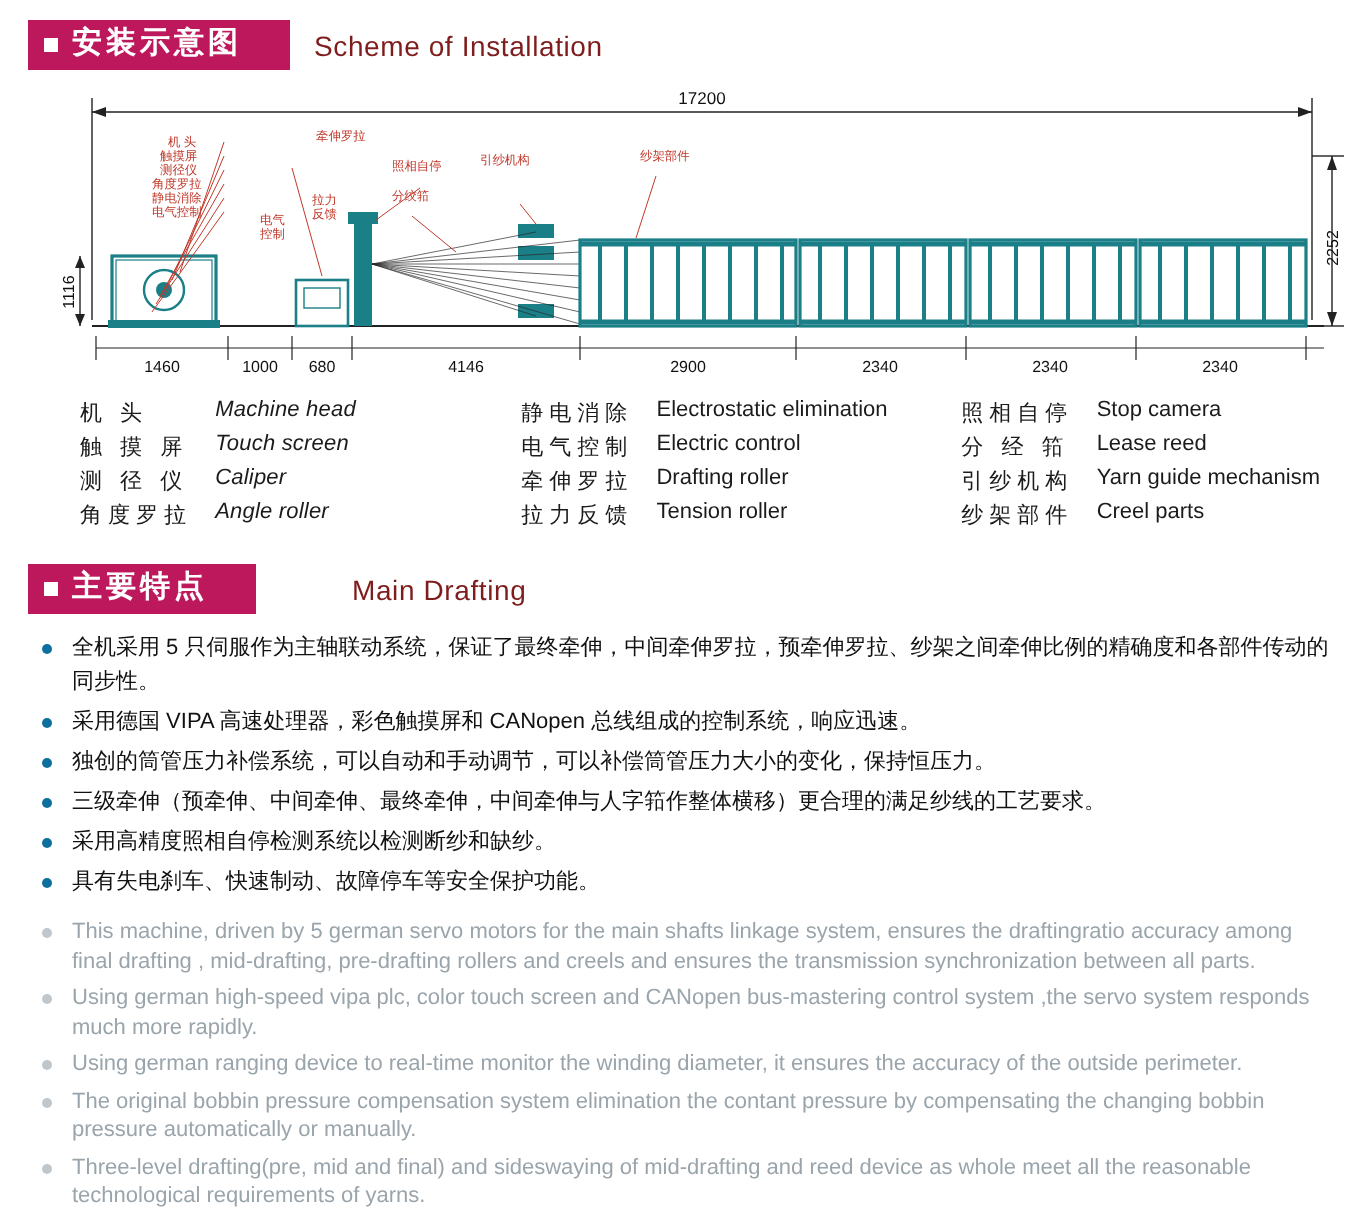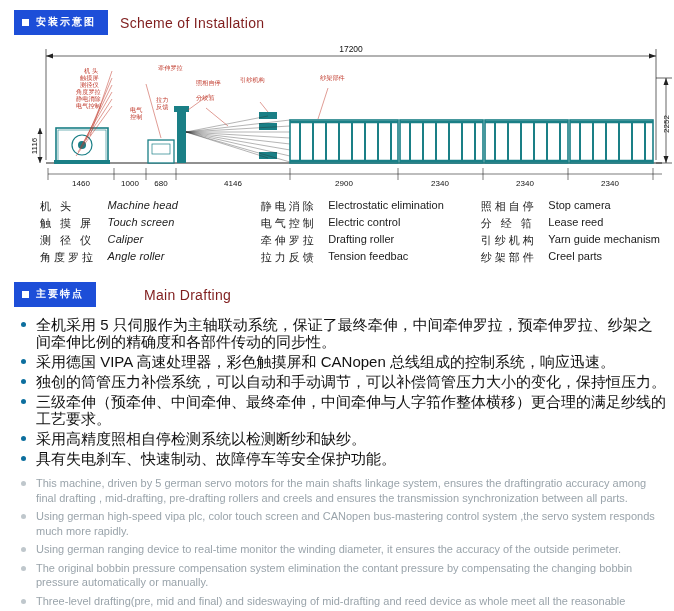--- a/index.html
+++ b/index.html
@@ -7,26 +7,26 @@
     margin: 0; padding: 0;
     width: 674px; height: 611px;
     background: #ffffff;
     font-family: "Liberation Sans", sans-serif;
   }
   .page { position: relative; width: 674px; height: 611px; overflow: hidden; }
 
   
   .sec-head { position: absolute; display: flex; align-items: center; }
   .sec-bar {
-    background: #1d4ed8;
+    background: #be185d;
     color: #ffffff;
-    font-size: 10px;
+    font-size: 15px;
     font-weight: bold;
     letter-spacing: 2px;
-    padding: 3px 12px 4px 22px;
+    padding: 3px 24px 4px 22px;
     position: relative;
     height: 25px;
     line-height: 18px;
   }
   .sec-bar::before {
     content: "";
     position: absolute;
     left: 8px; top: 9px;
     width: 7px; height: 7px;
     background: #ffffff;
@@ -63,21 +63,21 @@
 
   
   .features {
     position: absolute;
     left: 18px; top: 316px;
     width: 648px;
   }
   .feat-cn, .feat-en { list-style: none; margin: 0; padding: 0; }
   .feat-cn li {
     position: relative;
-    font-size: 15px;
+    font-size: 11px;
     color: #111;
     line-height: 17px;
     padding-left: 18px;
     margin-bottom: 3px;
   }
   .feat-cn li::before {
     content: "";
     position: absolute;
     left: 3px; top: 6px;
     width: 5px; height: 5px;
@@ -315,21 +315,21 @@
         <td class="lg-en">Caliper</td>
         <td class="lg-cn2">牵伸罗拉</td>
         <td class="lg-en2">Drafting roller</td>
         <td class="lg-cn3">引纱机构</td>
         <td>Yarn guide mechanism</td>
       </tr>
       <tr>
         <td class="lg-cn">角度罗拉</td>
         <td class="lg-en">Angle roller</td>
         <td class="lg-cn2">拉力反馈</td>
-        <td class="lg-en2">Tension feedbac</td>
+        <td class="lg-en2">Tension roller</td>
         <td class="lg-cn3">纱架部件</td>
         <td>Creel parts</td>
       </tr>
     </tbody>
       </table>
   </div>
 
   <div class="sec-head" style="left:14px; top:282px;gap:36px;">
     <div class="sec-bar">主要特点</div>
     <div class="sec-sub">Main Drafting</div>

